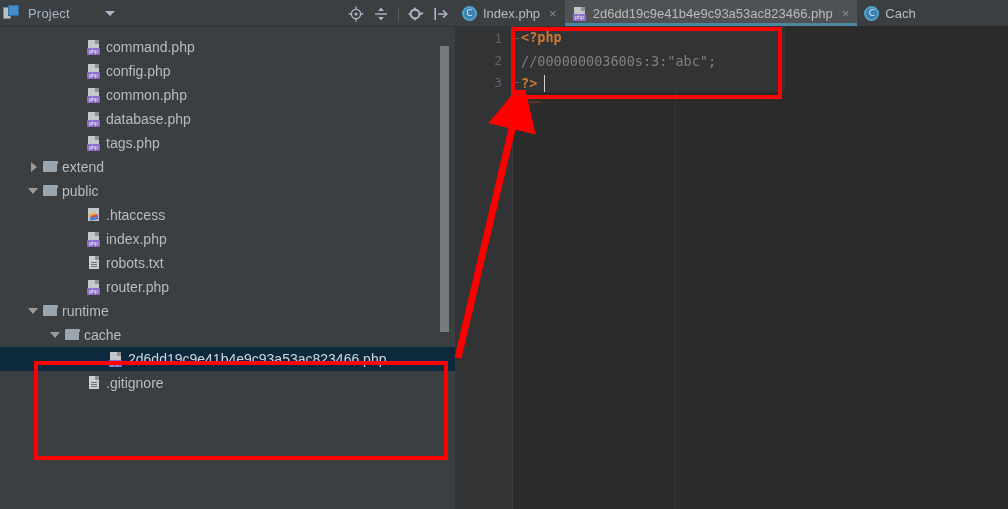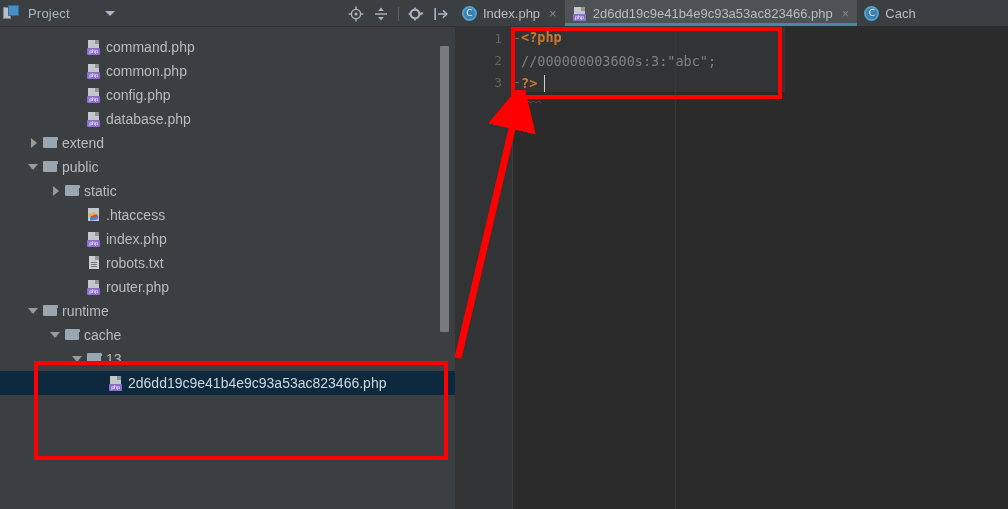--- a/index.html
+++ b/index.html
@@ -308,70 +308,71 @@
           <span class="label">command.php</span>
         </div>
         <div class="row">
           <div class="ind" style="width: 72px;"></div>
           <div class="twisty none"></div>
           <div class="ico php">
             <div class="page"></div>
             <div class="fold"></div>
             <div class="badge">php</div>
           </div>
+          <span class="label">config.php</span>
+        </div>
+        <div class="row">
+          <div class="ind" style="width: 72px;"></div>
+          <div class="twisty none"></div>
+          <div class="ico php">
+            <div class="page"></div>
+            <div class="fold"></div>
+            <div class="badge">php</div>
+          </div>
           <span class="label">common.php</span>
         </div>
         <div class="row">
           <div class="ind" style="width: 72px;"></div>
           <div class="twisty none"></div>
           <div class="ico php">
             <div class="page"></div>
             <div class="fold"></div>
             <div class="badge">php</div>
           </div>
-          <span class="label">config.php</span>
-        </div>
-        <div class="row">
-          <div class="ind" style="width: 72px;"></div>
-          <div class="twisty none"></div>
-          <div class="ico php">
-            <div class="page"></div>
-            <div class="fold"></div>
-            <div class="badge">php</div>
-          </div>
           <span class="label">database.php</span>
+        </div>
+        <div class="row">
+          <div class="ind" style="width: 72px;"></div>
+          <div class="twisty none"></div>
+          <div class="ico php">
+            <div class="page"></div>
+            <div class="fold"></div>
+            <div class="badge">php</div>
+          </div>
+          <span class="label">tags.php</span>
         </div>
         <div class="row">
           <div class="ind" style="width: 28px;"></div>
           <div class="twisty collapsed"></div>
           <div class="ico folder">
             <div class="tab"></div>
             <div class="body"></div>
           </div>
           <span class="label">extend</span>
         </div>
         <div class="row">
           <div class="ind" style="width: 28px;"></div>
           <div class="twisty expanded"></div>
           <div class="ico folder">
             <div class="tab"></div>
             <div class="body"></div>
           </div>
           <span class="label">public</span>
         </div>
         <div class="row">
-          <div class="ind" style="width: 50px;"></div>
-          <div class="twisty collapsed"></div>
-          <div class="ico folder">
-            <div class="tab"></div>
-            <div class="body"></div>
-          </div>
-          <span class="label">static</span>
-        </div>
-        <div class="row">
           <div class="ind" style="width: 72px;"></div>
           <div class="twisty none"></div>
           <div class="ico hta">
             <div class="page"></div>
             <div class="c1"></div>
             <div class="c2"></div>
             <div class="c3"></div>
           </div>
           <span class="label">.htaccess</span>
         </div>
@@ -418,38 +419,41 @@
         </div>
         <div class="row">
           <div class="ind" style="width: 50px;"></div>
           <div class="twisty expanded"></div>
           <div class="ico folder">
             <div class="tab"></div>
             <div class="body"></div>
           </div>
           <span class="label">cache</span>
         </div>
-        <div class="row">
-          <div class="ind" style="width: 72px;"></div>
-          <div class="twisty expanded"></div>
-          <div class="ico folder">
-            <div class="tab"></div>
-            <div class="body"></div>
-          </div>
-          <span class="label">13</span>
-        </div>
         <div class="row selected">
           <div class="ind" style="width: 94px;"></div>
           <div class="twisty none"></div>
           <div class="ico php">
             <div class="page"></div>
             <div class="fold"></div>
             <div class="badge">php</div>
           </div>
           <span class="label">2d6dd19c9e41b4e9c93a53ac823466.php</span>
+        </div>
+        <div class="row">
+          <div class="ind" style="width: 72px;"></div>
+          <div class="twisty none"></div>
+          <div class="ico txt">
+            <div class="page"></div>
+            <div class="fold"></div>
+            <div class="ln" style="top:7px"></div>
+            <div class="ln" style="top:9px"></div>
+            <div class="ln" style="top:11px"></div>
+          </div>
+          <span class="label">.gitignore</span>
         </div>
       </div>
   </div>
 
   <div id="right-panel">
     <div id="tabbar">
         <div class="tab">
           <div class="tabico">
             <div class="circ-icon">C</div>
           </div>

